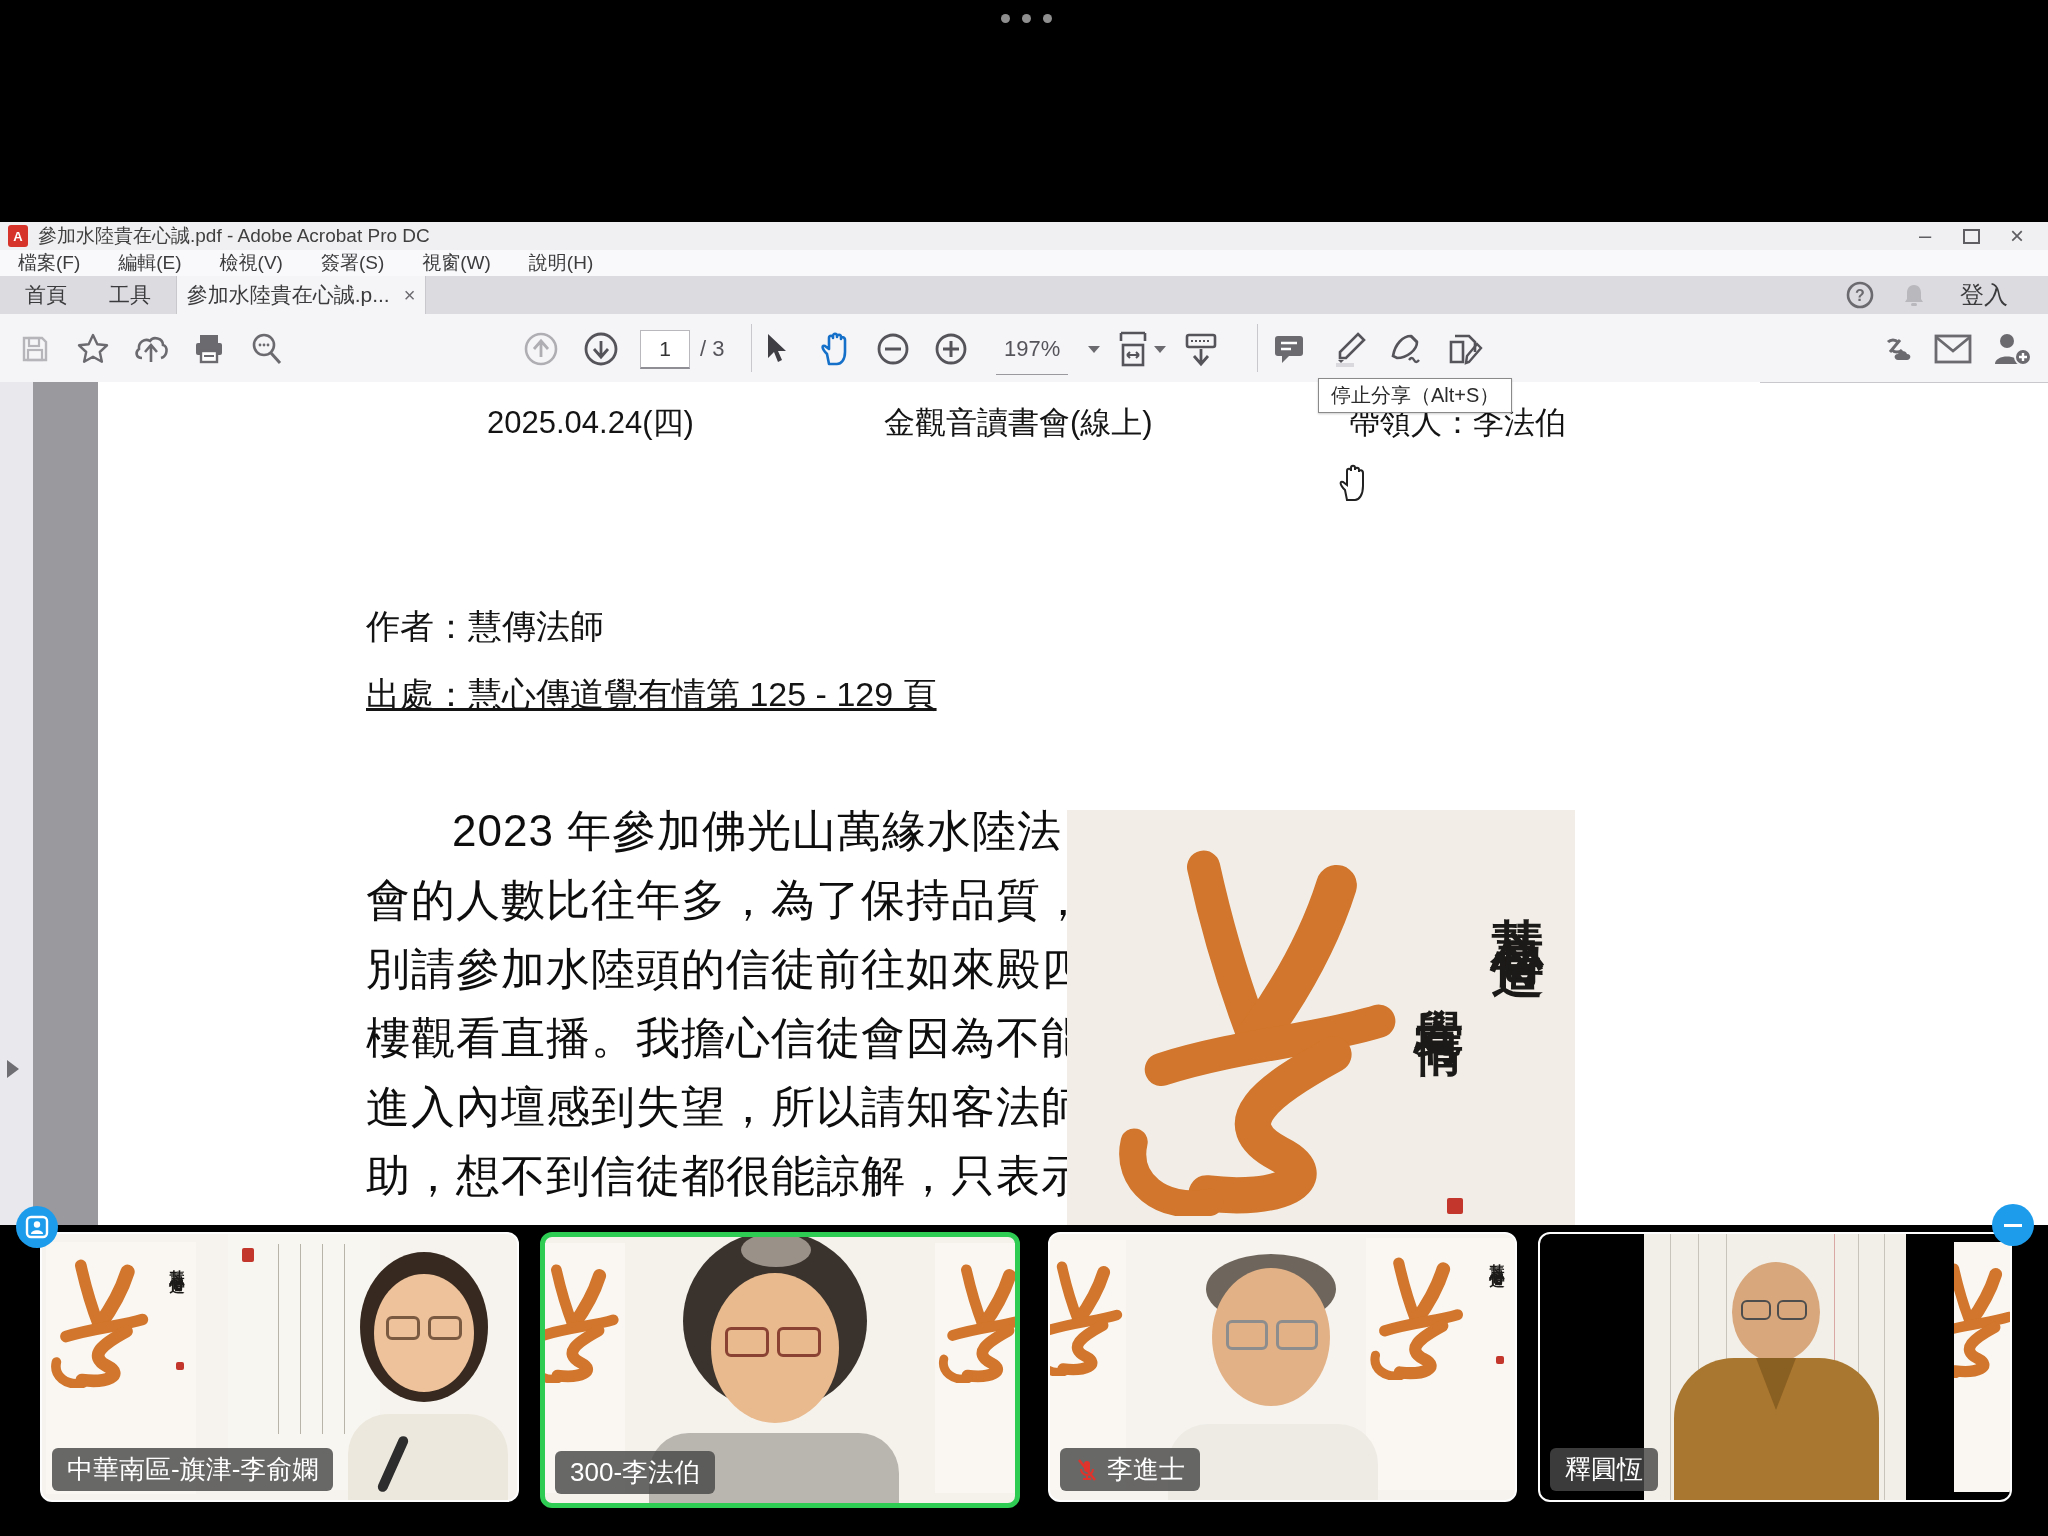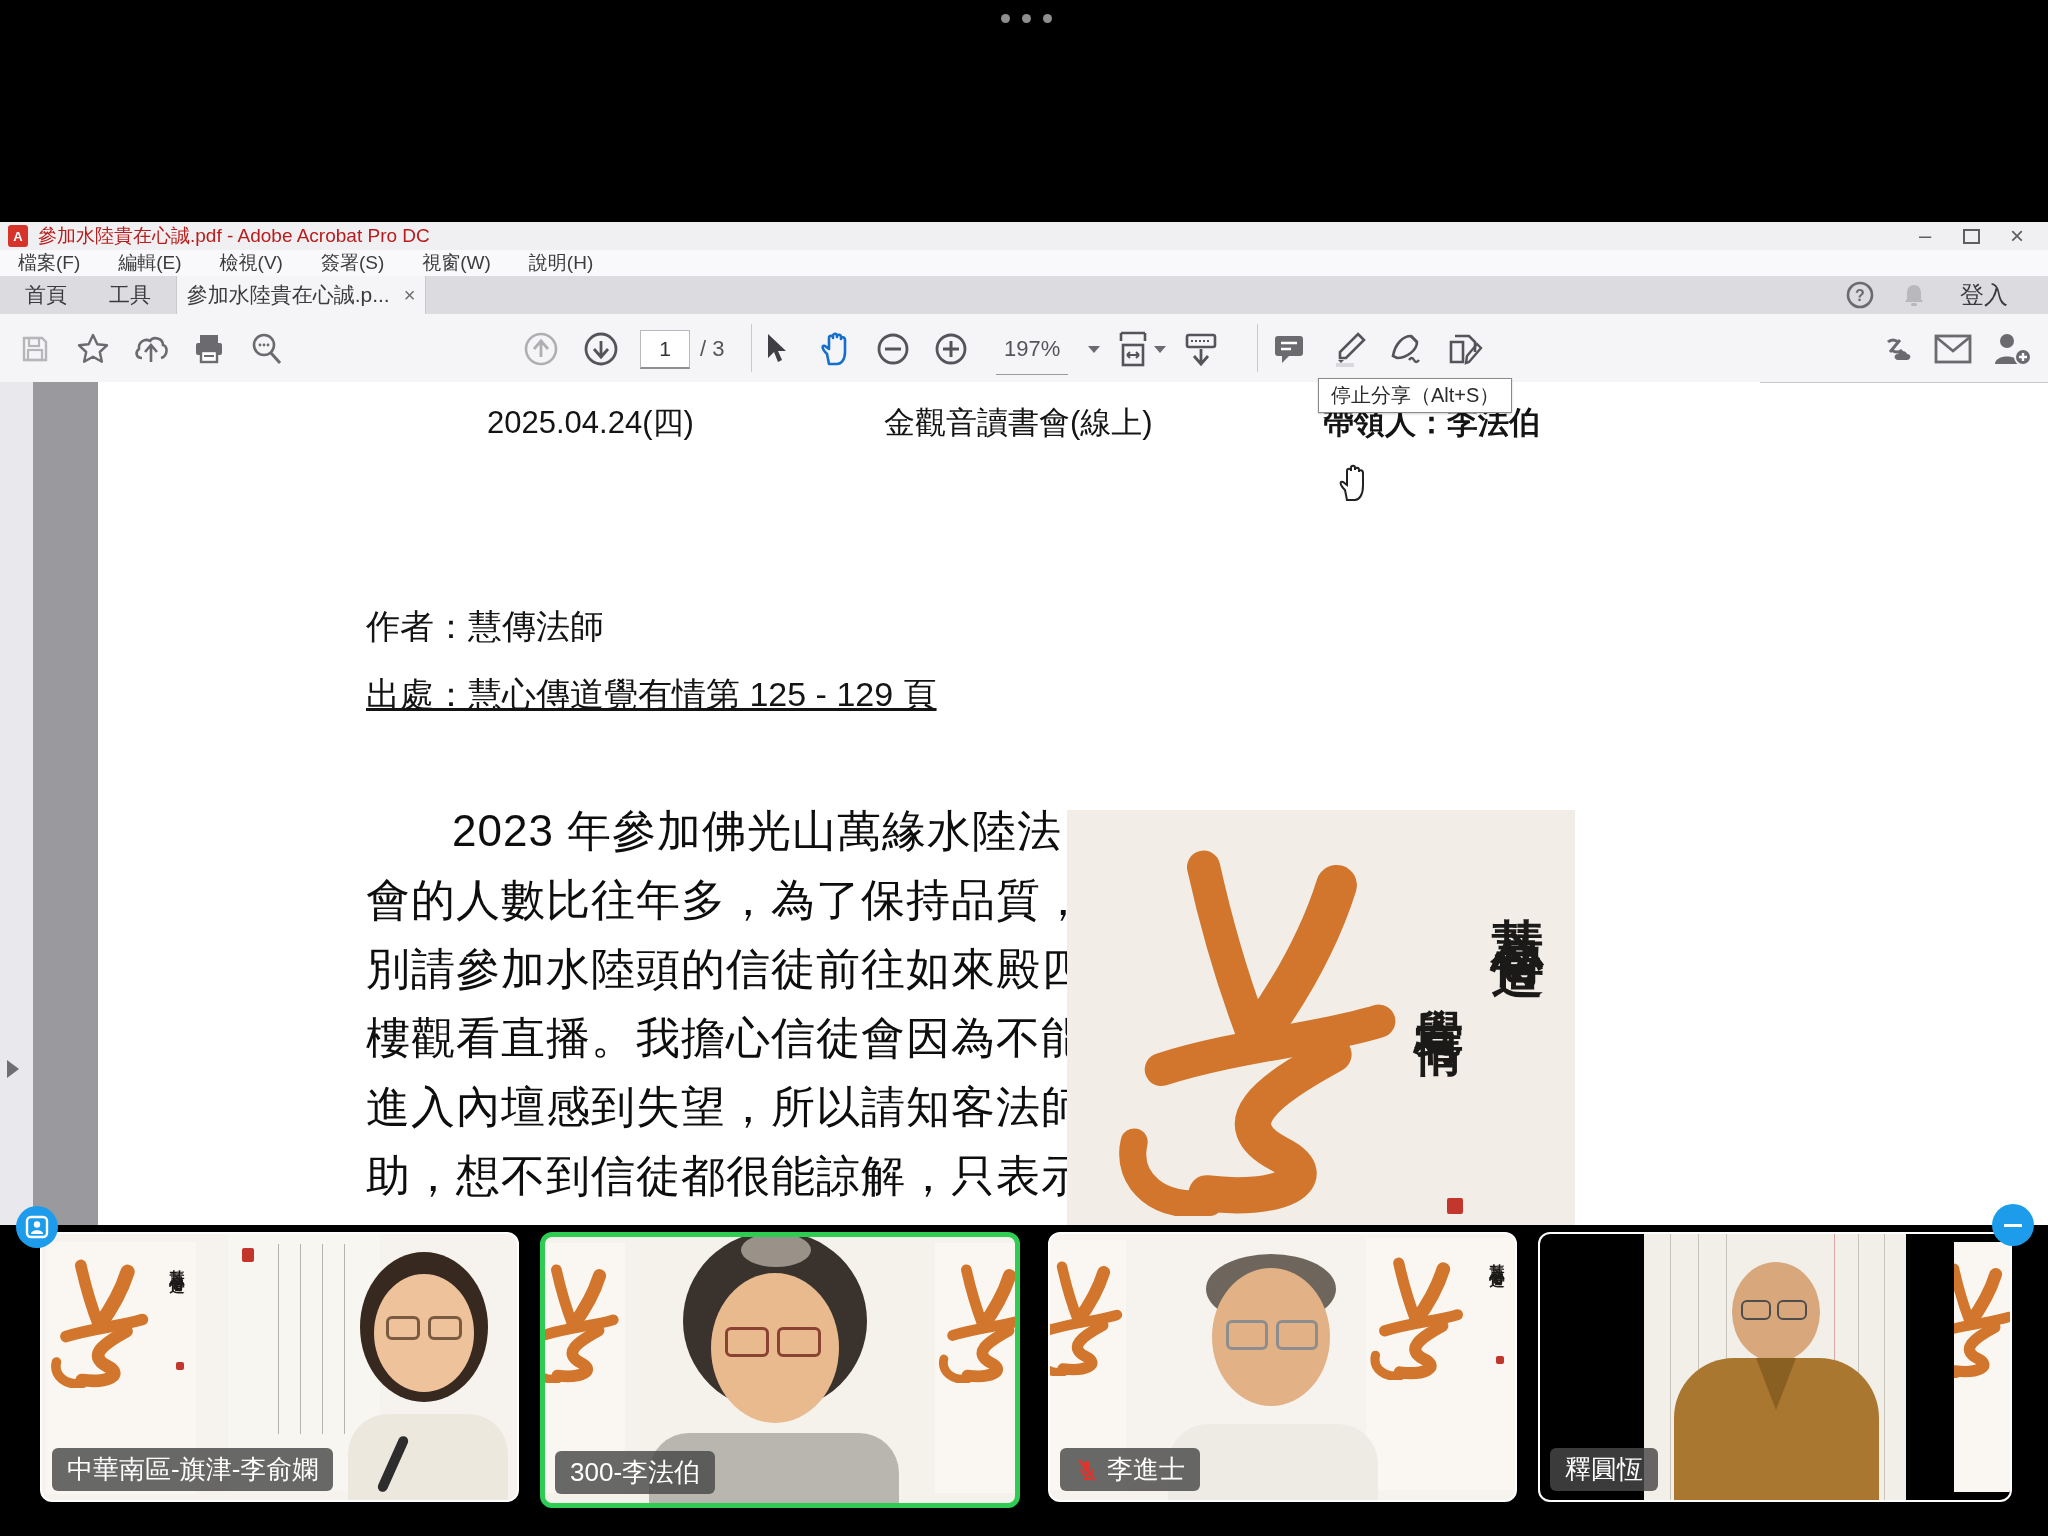--- a/index.html
+++ b/index.html
@@ -10,21 +10,21 @@
   
   .meet-dots{left:1001px;top:14px;display:flex;gap:12px;}
   .meet-dots span{width:9px;height:9px;border-radius:50%;background:#8f8f8f;display:block;}
   .blue-round{width:42px;height:42px;border-radius:50%;background:#1e9cec;display:flex;
               align-items:center;justify-content:center;z-index:90;}
 
   
   .win{left:0;top:222px;width:2048px;height:1314px;background:#fff;}
   .titlebar{position:absolute;left:0;top:0;width:2048px;height:28px;background:#f0f0f2;
             display:flex;align-items:center;border-bottom:1px solid #e3e3e6;}
-  .titlebar .t{font-size:19px;color:#b91c1c;margin-left:10px;}
+  .titlebar .t{font-size:19px;color:#404040;margin-left:10px;}
   .pdficon{width:20px;height:22px;margin-left:8px;background:#d6342a;border-radius:3px;
            color:#fff;font-size:13px;font-weight:bold;display:flex;align-items:center;justify-content:center;}
   .winctl{position:absolute;top:0;height:28px;display:flex;align-items:center;justify-content:center;width:46px;color:#5f5f63;}
   .menubar{position:absolute;left:0;top:28px;width:2048px;height:26px;background:#f9f9fb;
            display:flex;align-items:center;gap:38px;padding-left:18px;font-size:19px;color:#3c3c3e;}
   .tabbar{position:absolute;left:0;top:54px;width:2048px;height:38px;background:#dcdbe0;}
   .tab{position:absolute;top:0;height:38px;display:flex;align-items:center;justify-content:center;
        font-size:21px;color:#3b3b3d;}
   .tab.active{background:#f5f4f7;border-left:1px solid #c9c8cc;border-right:1px solid #c9c8cc;}
   .toolbar{position:absolute;left:0;top:92px;width:2048px;height:68px;background:#f5f4f7;
@@ -292,21 +292,21 @@
         <circle cx="33" cy="27" r="8" fill="#6b6a6f" stroke="#f5f4f7" stroke-width="2"></circle>
         <path d="M33,23 L33,31 M29,27 L37,27" stroke="#fff" stroke-width="2.4"></path>
       </svg>
     </div>
   </div>
 
   <div class="docarea">
     <div class="page">
       <div class="hdr" style="left:389px;">2025.04.24(四)</div>
       <div class="hdr" style="left:786px;">金觀音讀書會(線上)</div>
-      <div class="hdr" style="left:1225px;font-weight:bold;">帶領人：李法伯</div>
+      <div class="hdr" style="left:1251px;">帶領人：李法伯</div>
 
       <div class="metaline" style="top:222px;">作者：慧傳法師</div>
       <div class="metaline" style="top:290px;text-decoration:underline;">出處：慧心傳道覺有情第 125 - 129 頁</div>
 
       <div class="bodytext">
         <div class="bodyline" style="padding-left:86px;">2023  年參加佛光山萬緣水陸法</div>
         <div class="bodyline">會的人數比往年多，為了保持品質，特</div>
         <div class="bodyline">別請參加水陸頭的信徒前往如來殿四</div>
         <div class="bodyline">樓觀看直播。我擔心信徒會因為不能</div>
         <div class="bodyline">進入內壇感到失望，所以請知客法師</div>

